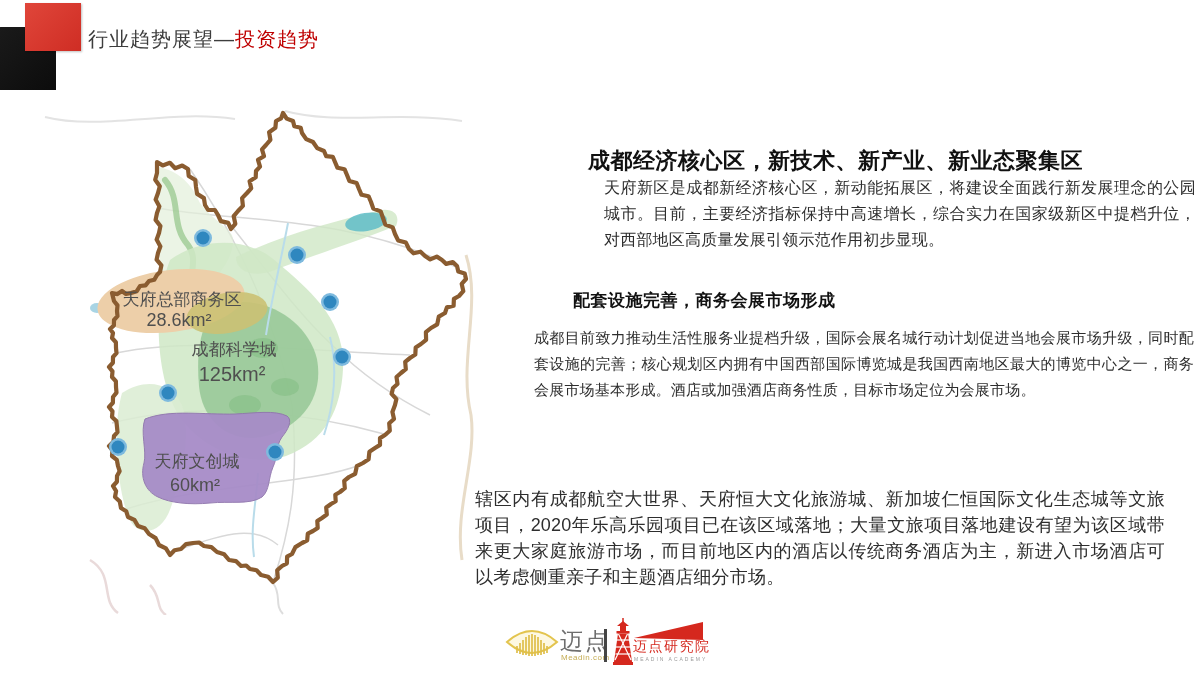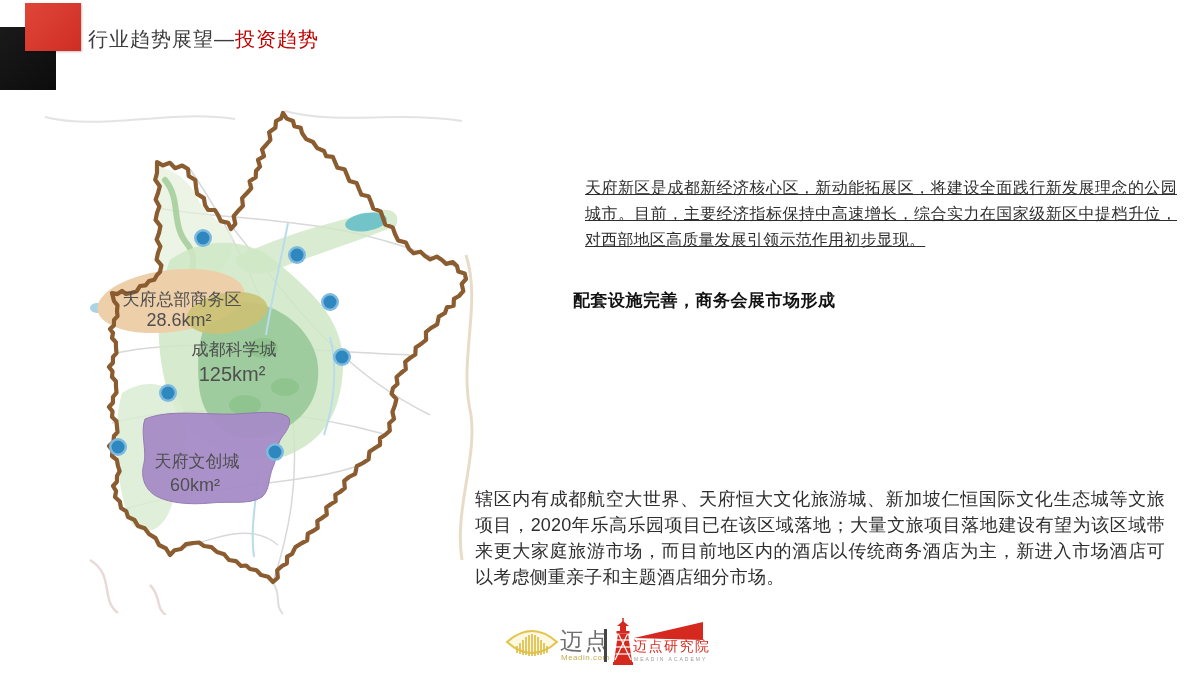--- a/index.html
+++ b/index.html
@@ -17,21 +17,21 @@
   
   .map{position:absolute;left:30px;top:105px;width:445px;height:510px;}
   .mlabel{font-size:17px;fill:#4f4f4f;text-anchor:middle;font-family:"Liberation Sans","DejaVu Sans",sans-serif;}
   .marea{font-size:18px;fill:#4f4f4f;text-anchor:middle;font-family:"Liberation Sans","DejaVu Sans",sans-serif;}
   .marea.big{font-size:20px;}
   
   .sec-h{position:absolute;margin:0;font-weight:900;color:#111;letter-spacing:0.5px;white-space:nowrap;}
   .sec-b{position:absolute;margin:0;color:var(--text-dark);font-size:16px;line-height:26px;
          text-align:justify;letter-spacing:0.2px;}
   #h1{left:588px;top:146px;font-size:22px;}
-  #b1{left:585px;top:175px;width:592px;text-decoration:underline;}
+  #b1{left:604px;top:175px;width:592px;}
   #h2{left:573px;top:289px;font-size:17px;}
   #b2{left:534px;top:325px;width:660px;font-size:15px;}
   #h3{left:512px;top:452px;font-size:16px;}
   #b3{left:475px;top:486px;width:690px;font-size:18px;}
   
   .eye-logo{position:absolute;left:505px;top:623px;}
   .meadin-name{position:absolute;left:560px;top:626px;font-size:23px;color:#6e6e6e;letter-spacing:2px;}
   .meadin-domain{position:absolute;left:561px;top:653px;font-size:8px;color:#c5ad55;letter-spacing:0.5px;}
   .footer-divider{position:absolute;left:604px;top:629px;width:3px;height:33px;background:#454545;}
   .lh-logo{position:absolute;left:611px;top:618px;}
@@ -134,23 +134,25 @@
     <g>
       <text class="mlabel" x="152" y="200">天府总部商务区</text>
       <text class="marea" x="149" y="221">28.6km²</text>
       <text class="mlabel" x="204" y="250">成都科学城</text>
       <text class="marea big" x="202" y="276">125km²</text>
       <text class="mlabel" x="167" y="362">天府文创城</text>
       <text class="marea" x="165" y="386">60km²</text>
     </g>
   </svg>
 
+  <h2 class="sec-h" id="h1">成都经济核心区，新技术、新产业、新业态聚集区</h2>
   <p class="sec-b" id="b1">天府新区是成都新经济核心区，新动能拓展区，将建设全面践行新发展理念的公园城市。目前，主要经济指标保持中高速增长，综合实力在国家级新区中提档升位，对西部地区高质量发展引领示范作用初步显现。</p>
 
   <h2 class="sec-h" id="h2">配套设施完善，商务会展市场形成</h2>
+  <p class="sec-b" id="b2">成都目前致力推动生活性服务业提档升级，国际会展名城行动计划促进当地会展市场升级，同时配套设施的完善；核心规划区内拥有中国西部国际博览城是我国西南地区最大的博览中心之一，商务会展市场基本形成。酒店或加强酒店商务性质，目标市场定位为会展市场。</p>
 
   <p class="sec-b" id="b3">辖区内有成都航空大世界、天府恒大文化旅游城、新加坡仁恒国际文化生态城等文旅项目，2020年乐高乐园项目已在该区域落地；大量文旅项目落地建设有望为该区域带来更大家庭旅游市场，而目前地区内的酒店以传统商务酒店为主，新进入市场酒店可以考虑侧重亲子和主题酒店细分市场。</p>
 
   <svg class="eye-logo" width="54" height="38" viewBox="0 0 54 38">
     <path d="M2,19 Q27,-3 52,19 Q27,41 2,19 Z" fill="#fdf8e2" stroke="#e3c44e" stroke-width="2"></path>
     <g stroke="#dfbf4a" stroke-width="1.7">
       <line x1="12" y1="30" x2="12" y2="23"></line>
         <line x1="15" y1="31" x2="15" y2="20"></line>
       <line x1="18" y1="32" x2="18" y2="17"></line>
         <line x1="21" y1="32" x2="21" y2="14"></line>

